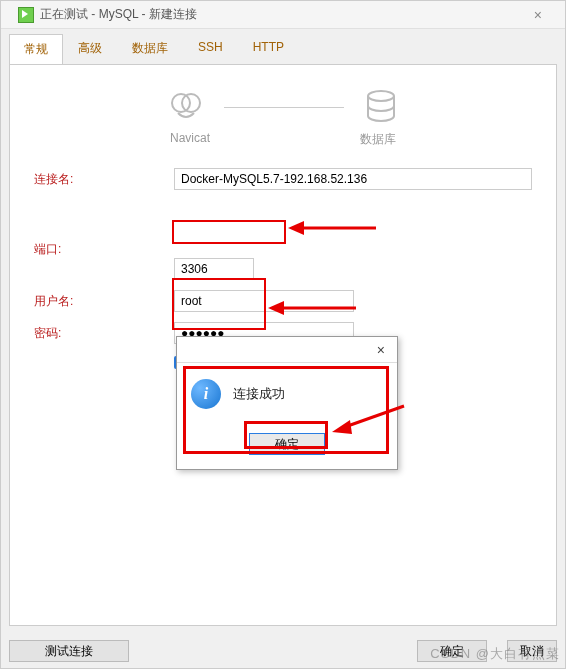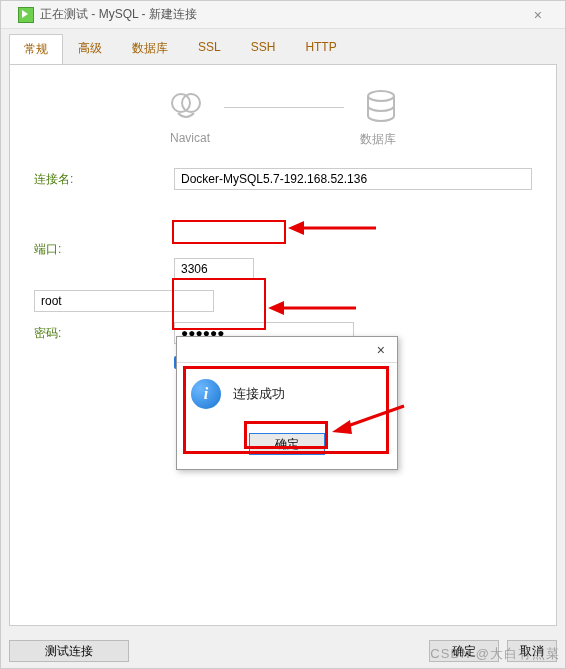--- a/index.html
+++ b/index.html
@@ -12,58 +12,57 @@
     .titlebar .close { font-size: 14px; color: #888; padding: 0 6px; cursor: pointer; }
     .tabs { display: flex; padding: 4px 8px 0 8px; background: #f0f0f0; font-size: 12px; }
     .tab { padding: 6px 14px; cursor: pointer; color: #a16207; border: 1px solid transparent; }
     .tab.active { background: #fff; border: 1px solid #ccc; border-bottom-color: #fff; position: relative; top: 1px; }
     .content { flex: 1; background: #fff; margin: 0 8px 8px 8px; border: 1px solid #ccc; padding: 18px 24px; position: relative; }
     .logo-row { display: flex; align-items: center; justify-content: center; gap: 20px; margin: 6px 0 6px 0; }
     .logo-line { width: 120px; height: 1px; background: #ccc; }
     .navicat-icon svg, .db-icon svg { display: block; }
     .logo-labels { display: flex; justify-content: center; gap: 150px; font-size: 12px; color: #999; margin-bottom: 20px; }
     .form-row { display: flex; align-items: center; margin-bottom: 10px; font-size: 12px; }
-    .form-label { width: 140px; color: #4d7c0f; }
+    .form-label { width: 140px; color: #b91c1c; }
     .form-input { flex: 1; }
     .form-input input { width: 100%; height: 22px; border: 1px solid #ccc; padding: 0 6px; font-size: 12px; background: #fff; }
     .form-input input.narrow { width: 80px; margin-top: 40px; }
     .form-input input.mid { width: 180px; }
     .checkbox-row { margin-left: 140px; display: flex; align-items: center; font-size: 12px; color: #555; gap: 4px; }
     .checkbox-row input { accent-color: #2a7de1; }
     .hl { position: absolute; border: 2px solid #e60000; pointer-events: none; }
     .arrow { position: absolute; pointer-events: none; }
     .dialog { position: absolute; left: 176px; top: 336px; width: 222px; background: #fff; border: 1px solid #999; box-shadow: 2px 2px 6px rgba(0,0,0,0.25); }
     .dialog-title { display: flex; justify-content: flex-end; align-items: center; height: 26px; border-bottom: 1px solid #ddd; padding: 0 6px; }
     .dialog-close { font-size: 14px; color: #444; cursor: pointer; padding: 0 6px; }
     .dialog-body { display: flex; align-items: center; gap: 12px; padding: 16px 14px; font-size: 13px; color: #222; }
     .info-icon { width: 30px; height: 30px; border-radius: 50%; background: radial-gradient(circle at 30% 30%, #6db8ff, #1976d2); display: flex; align-items: center; justify-content: center; color: #fff; font-weight: bold; font-family: Georgia, serif; font-style: italic; font-size: 16px; }
     .dialog-footer { display: flex; justify-content: center; padding: 8px 0 14px 0; }
     .dialog-ok { width: 76px; height: 22px; font-size: 12px; background: #e9e9e9; border: 1px solid #2a7de1; cursor: pointer; }
-    .footer { height: 34px; background: #f0f0f0; display: flex; align-items: center; padding: 0 8px; gap: 8px; }
+    .footer { height: 34px; background: #f0f0f0; display: flex; align-items: center; padding: 0 8px; gap: 20px; }
     .footer-btn { width: 120px; height: 22px; font-size: 12px; background: #e3e3e3; border: 1px solid #bbb; cursor: pointer; }
     .footer .spacer { flex: 1; }
     .watermark { position: absolute; right: 6px; bottom: 6px; font-size: 13px; color: rgba(120,120,120,0.6); letter-spacing: 1px; pointer-events: none; }
     .dialog-hl { position:absolute; border:3px solid #e60000; pointer-events:none; }
   </style>
 </head>
 <body>
 
 <div class="window">
   <div class="titlebar">
     <div class="app-icon"></div>
     <span>正在测试 - MySQL - 新建连接</span>
     <div class="spacer"></div>
     <span class="close">×</span>
   </div>
 
   <div class="tabs">
     <div class="tab active">常规</div>
     <div class="tab">高级</div>
     <div class="tab">数据库</div>
-    <div class="tab">SSL</div>
     <div class="tab">SSH</div>
     <div class="tab">HTTP</div>
   </div>
 
   <div class="content">
     <div class="logo-row">
       <span class="navicat-icon">
         <svg width="36" height="36" viewBox="0 0 36 36">
             <circle cx="13" cy="14" r="9" fill="none" stroke="#bbb" stroke-width="2"></circle>
             <circle cx="23" cy="14" r="9" fill="none" stroke="#bbb" stroke-width="2"></circle>
@@ -89,20 +88,21 @@
       <div class="form-input"><input type="text" value="Docker-MySQL5.7-192.168.52.136" style=""></div>
     </div>
 
     <div style="height:18px"></div>
 
     <div class="form-row">
       <div class="form-label">端口:</div>
       <div class="form-input"><input class="narrow" type="text" value="3306" style=""></div>
     </div>
     <div class="form-row">
+      <div class="form-label">用户名:</div>
       <div class="form-input"><input class="mid" type="text" value="root" style=""></div>
     </div>
     <div class="form-row">
       <div class="form-label">密码:</div>
       <div class="form-input"><input class="mid" type="text" value="●●●●●●" style=""></div>
     </div>
     <div class="checkbox-row">
       <input type="checkbox" checked="" style="">
       <span>保存密码</span>
     </div>

